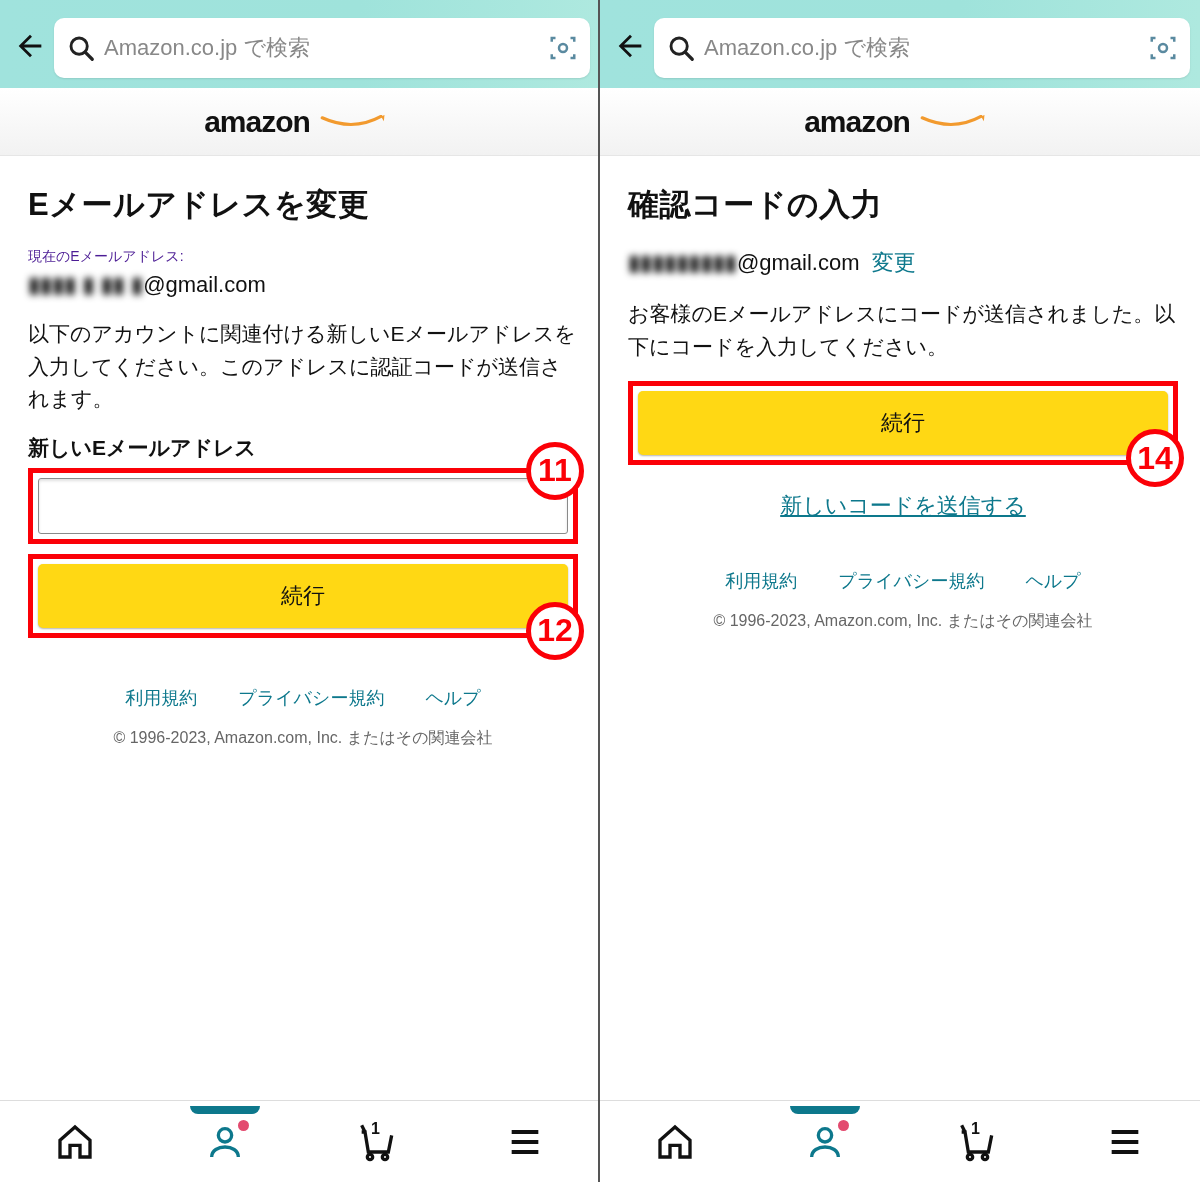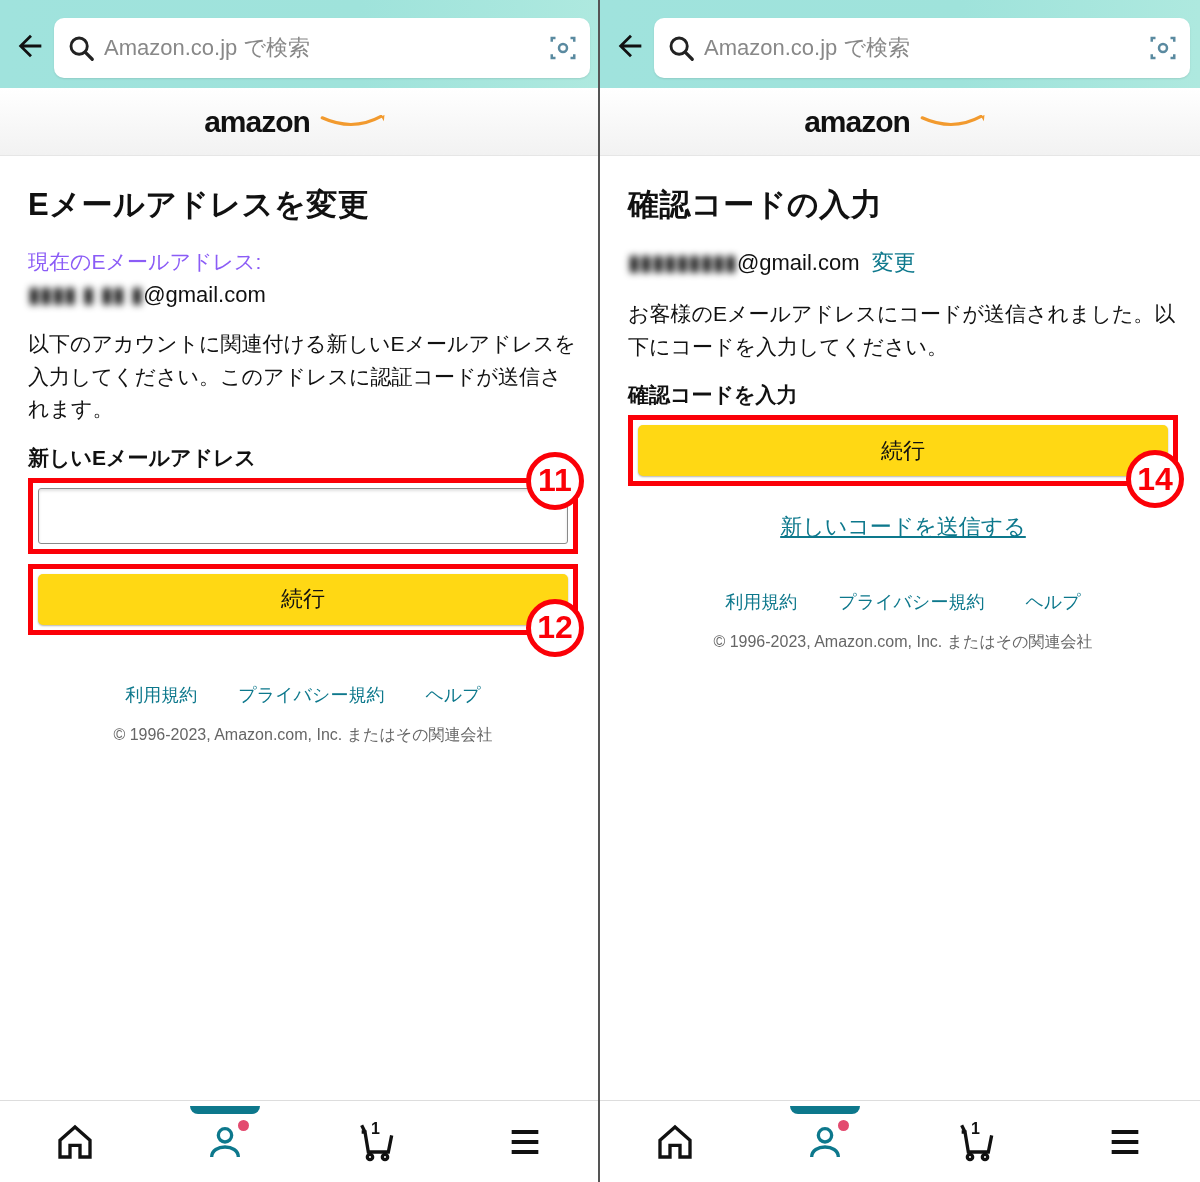--- a/index.html
+++ b/index.html
@@ -36,38 +36,38 @@
     border-bottom: 1px solid #e6e6e6;
     display: flex; align-items: center; justify-content: center;
     font-weight: 900; letter-spacing: -1px;
   }
   .logo { font-size: 30px; color:#111; display:flex; flex-direction:row; align-items:center; line-height:0.7;}
   .logo-smile { width:86px; height:14px; }
 
   
   .content { padding: 28px 22px 0 28px; flex: 1 1 auto; }
   h1 { font-size: 31px; font-weight: 800; color: #111; margin-bottom: 22px; letter-spacing:0.5px;}
-  .label-small { font-size: 21px; color:#8b5cf6; margin-bottom: 6px; }
+  .label-small { font-size: 14px; color:#4c1d95; margin-bottom: 6px; }
   .blurred { color:#111; font-size:22px; filter: blur(3.5px); display:inline; }
   .email-line { font-size:22px; color:#111; margin-bottom: 20px;}
   .change-link { color:#0d788c; font-size:22px; margin-left:6px;}
   .paragraph { font-size: 21px; line-height: 1.55; color:#111; margin-bottom: 18px;}
   .field-label { font-size: 21px; font-weight: 700; color:#111; margin-bottom: 6px;}
 
   .highlight-wrap { position: relative; }
   .hl-border { border: 5px solid #fb0007; padding: 5px; margin-bottom: 10px; position:relative;}
   .text-input {
     width: 100%; height: 56px;
     border: 1.5px solid #8a8a8a;
     border-radius: 3px;
     background: #fff;
     box-shadow: inset 0 2px 3px rgba(0,0,0,0.12);
   }
   .btn-yellow {
-    width: 100%; height: 51px;
+    width: 100%; height: 64px;
     background: #ffd814;
     border: none; border-radius: 5px;
     font-size: 22px; color:#111;
     box-shadow: 0 1px 2px rgba(0,0,0,0.3);
   }
 
   .circ-badge {
     position: absolute;
     width: 58px; height: 58px;
     border-radius: 50%;
@@ -240,21 +240,20 @@
     </div>
   </div>
 
   <div class="content">
     <h1>確認コードの入力</h1>
     <div class="email-line">
       <span class="blurred">▮▮▮▮▮▮▮▮▮</span><span>@gmail.com</span>
       <span class="change-link">変更</span>
     </div>
     <p class="paragraph">お客様のEメールアドレスにコードが送信されました。以下にコードを入力してください。</p>
-    <div class="field-label">確認コードを入力</div>
 
 
     <div class="highlight-wrap">
       <div class="hl-border">
         <button class="btn-yellow">続行</button>
       </div>
       <div class="circ-badge" style="bottom:-22px; right:-6px;">
           <span>14</span>
         </div>
     </div>

